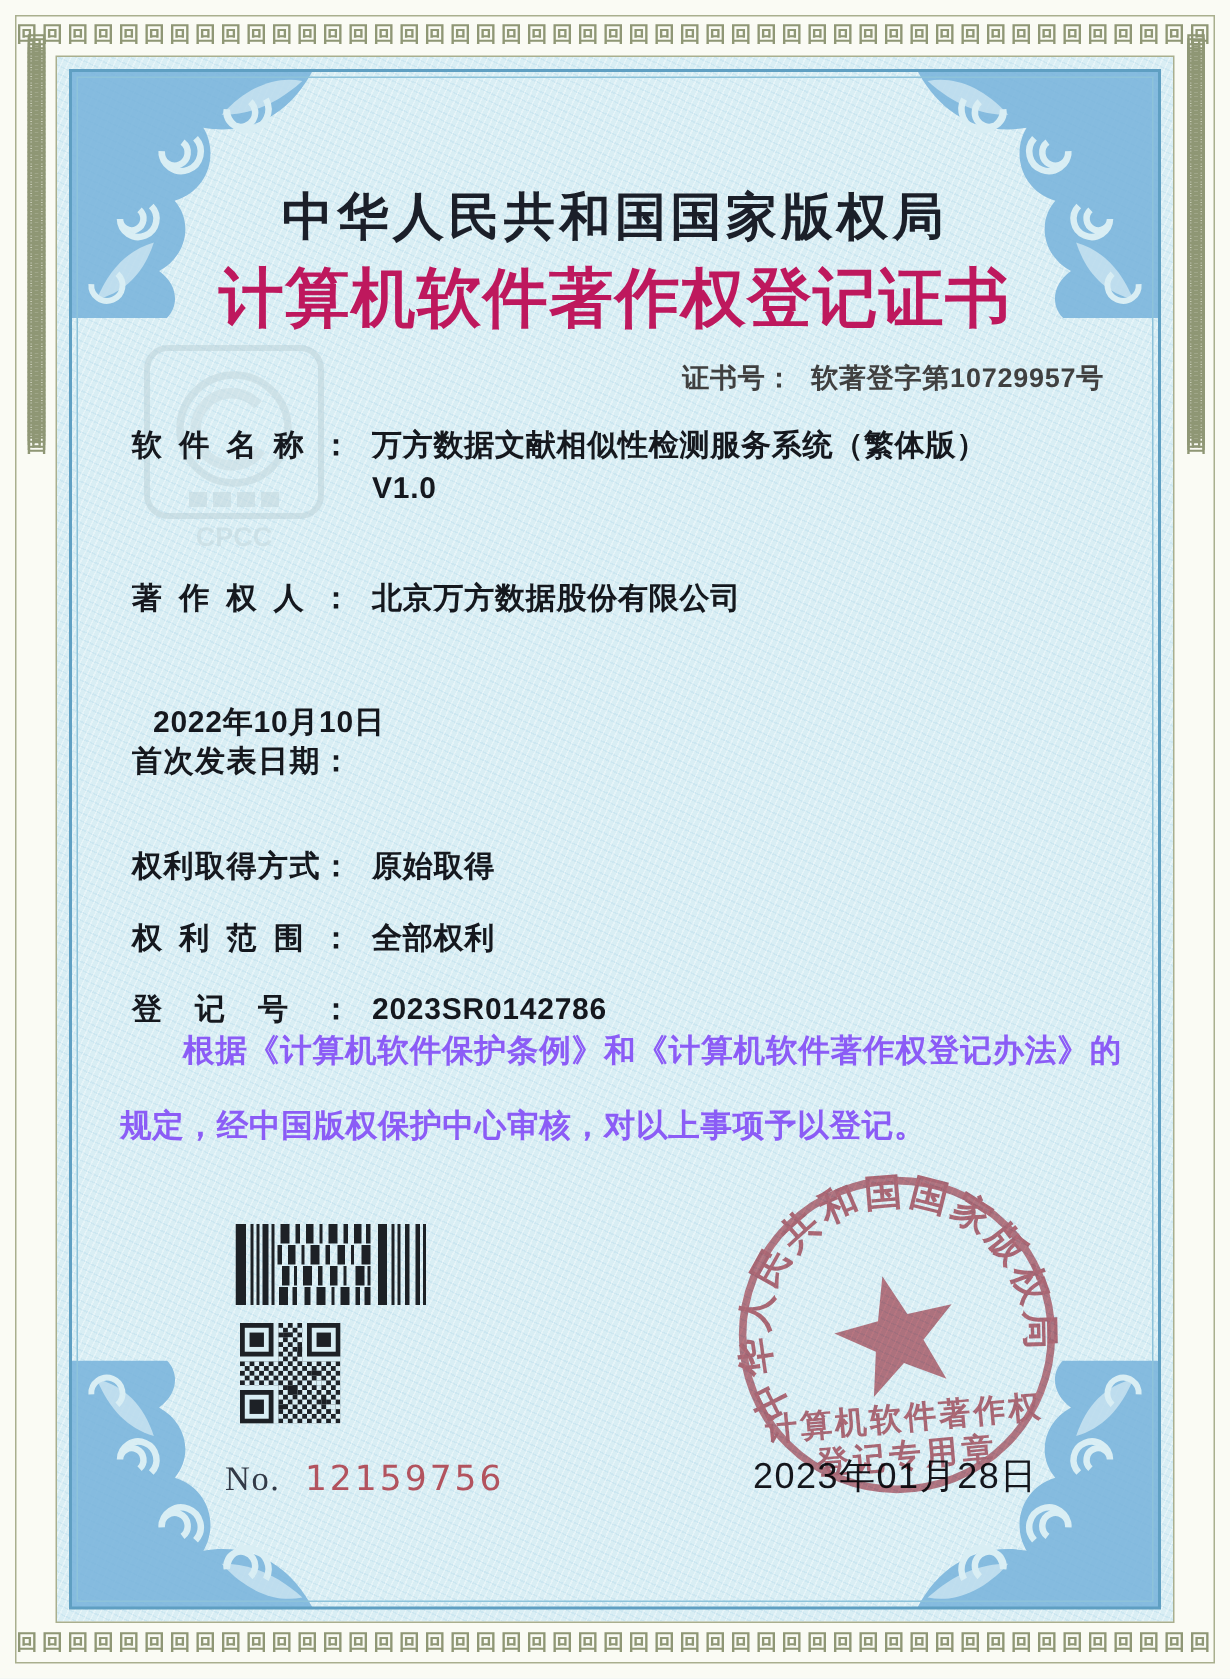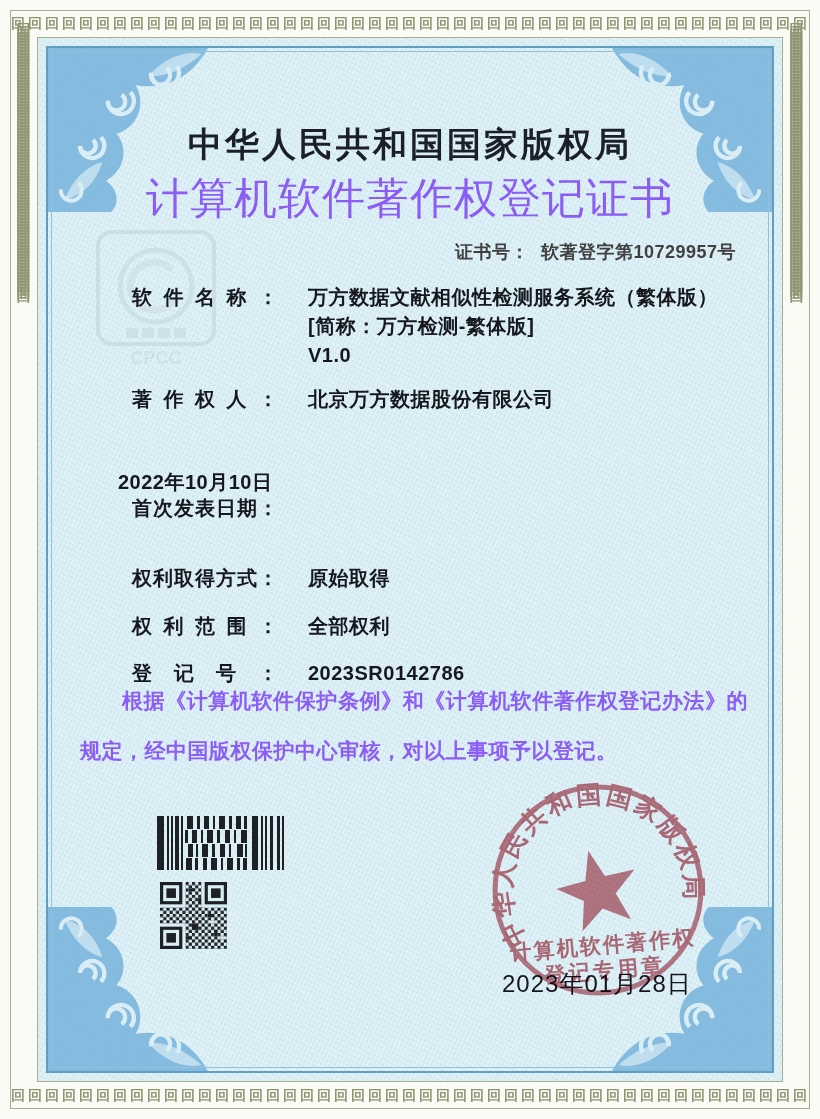--- a/index.html
+++ b/index.html
@@ -44,35 +44,35 @@
   .watermark { position:absolute; left:92px; top:228px; z-index:1; opacity:.55; }
 
   
   .authority {
     position:absolute; top:122px; left:0; right:0; z-index:3; text-align:center;
     font-family:"Liberation Serif", serif; font-weight:700; font-size:34px;
     letter-spacing:3px; color:#1b1f29;
   }
   .cert-title {
     position:absolute; top:170px; left:0; right:0; z-index:3; text-align:center;
-    font-family:"Liberation Serif", serif; font-weight:400; font-size:43px;
-    letter-spacing:1px; color:#8b5cf6;
+    font-family:"Liberation Serif", serif; font-weight:700; font-size:43px;
+    letter-spacing:1px; color:#be185d;
   }
   .cert-no-row {
     position:absolute; top:240px; right:84px; z-index:3; font-size:18px; font-weight:700;
     color:#404040; letter-spacing:.5px;
   }
   .cert-no-row .lbl { margin-right:12px; }
 
   .field-row { position:absolute; left:88px; right:55px; z-index:3; display:flex; align-items:flex-start; }
   .field-label {
     display:inline-block; width:146px; flex:0 0 146px; font-size:20px; font-weight:700;
-    color:#15181e; text-align:justify; text-align-last:justify; line-height:29px;margin-left:44px;
-  }
-  .field-value { margin-left:30px; font-size:20px; font-weight:700; color:#15181e; letter-spacing:.5px; }
+    color:#15181e; text-align:justify; text-align-last:justify; line-height:29px;
+  }
+  .field-value { margin-left:14px; font-size:20px; font-weight:700; color:#15181e; letter-spacing:.5px; }
   .field-value div { line-height:29px; }
 
   .statement {
     position:absolute; left:80px; width:668px; top:676px; z-index:3;
     font-size:21px; font-weight:600; color:#8b5cf6; line-height:50px;
     text-indent:2em; text-align:justify; letter-spacing:.5px;
   }
 
   .barcode { position:absolute; left:157px; top:816px; z-index:3; }
   .qr-code { position:absolute; left:160px; top:882px; z-index:3; }
@@ -145,21 +145,20 @@
   <div class="authority">中华人民共和国国家版权局</div>
   <div class="cert-title">计算机软件著作权登记证书</div>
   <div class="cert-no-row">
     <span class="lbl">证书号：</span><span>软著登字第10729957号</span>
   </div>
 
   <div class="field-row" style="top:283px">
     <span class="field-label">软件名称：</span>
     <div class="field-value">
       <div>万方数据文献相似性检测服务系统（繁体版）</div>
-      <div>[简称：万方检测-繁体版]</div>
       <div>V1.0</div>
     </div>
   </div>
   <div class="field-row" style="top:385px">
     <span class="field-label">著作权人：</span>
     <div class="field-value">
         <div>北京万方数据股份有限公司</div>
       </div>
   </div>
   <div class="field-row" style="top:468px">
@@ -272,20 +271,24 @@
         <rect x="42" y="0" width="21" height="21" fill="#1d2126"></rect>
         <rect x="45" y="3" width="15" height="15" fill="#d9eef4"></rect>
         <rect x="48" y="6" width="9" height="9" fill="#1d2126"></rect>
       <rect x="0" y="39" width="24" height="24" fill="#d9eef4"></rect>
         <rect x="0" y="42" width="21" height="21" fill="#1d2126"></rect>
         <rect x="3" y="45" width="15" height="15" fill="#d9eef4"></rect>
         <rect x="6" y="48" width="9" height="9" fill="#1d2126"></rect>
     </g>
   </svg>
 
+  <div class="serial">
+    <span class="no-lbl">No.</span>
+    <span class="no-val">12159756</span>
+  </div>
 
   <div class="issue-date">2023年01月28日</div>
 
   <svg class="seal" viewBox="0 0 220 220">
     <circle cx="110" cy="110" r="102" fill="none" stroke="#c0626e" stroke-width="5" opacity=".9"></circle>
     <g transform="rotate(-14 110 110)">
       <path id="sealArc" d="M35.5,153 A86,86 0 1 1 184.5,153" fill="none"></path>
       <text font-size="25" font-weight="700" fill="#c0626e" letter-spacing="3" font-family="Liberation Sans, sans-serif">
         <textPath href="#sealArc" startOffset="50%" text-anchor="middle">中华人民共和国国家版权局</textPath>
       </text>

